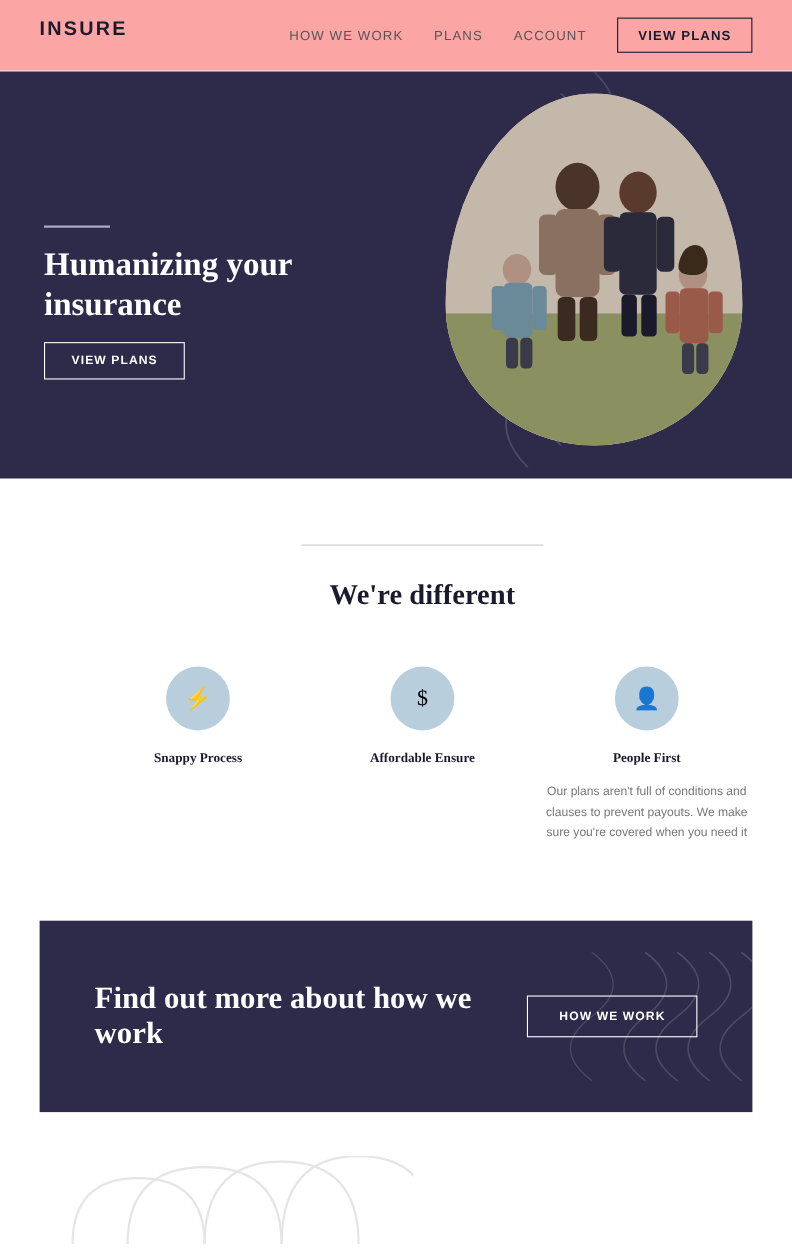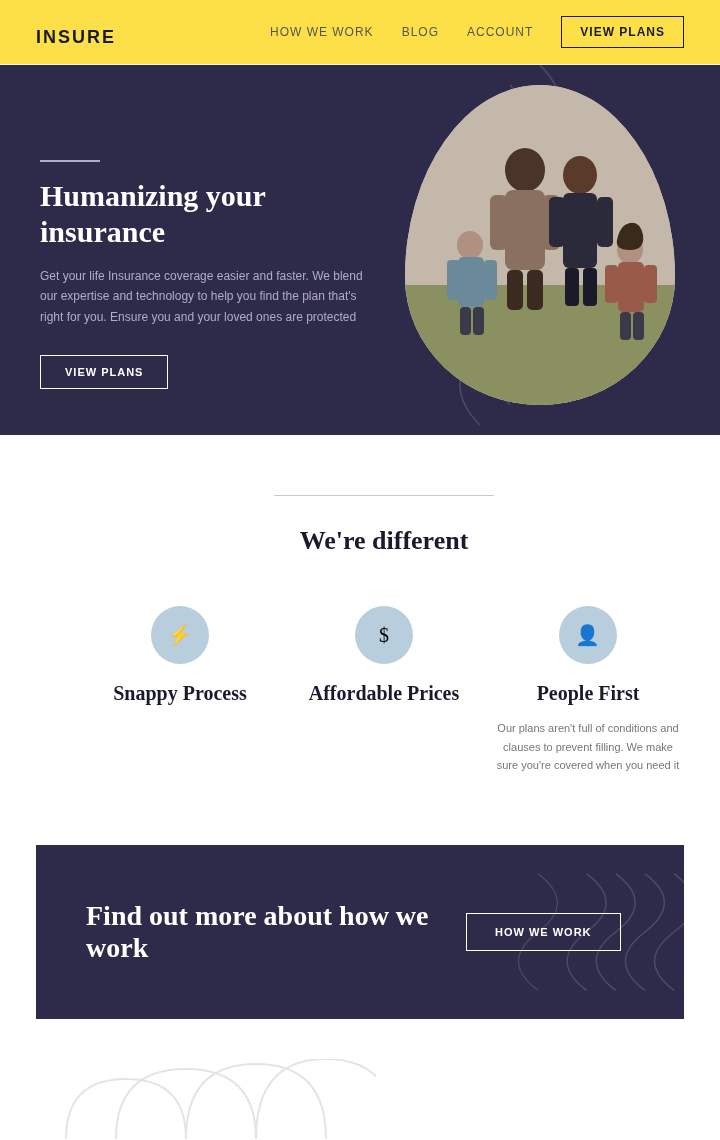--- a/index.html
+++ b/index.html
@@ -1,21 +1,21 @@
 <!DOCTYPE html>
 <html><head>
   <meta charset="utf-8">
   <style>
     * { margin: 0; padding: 0; box-sizing: border-box; }
     body { font-family: 'Georgia', serif; background: #fff; width: 720px; }
 
     
     nav {
-      display: flex; align-items: flex-end; justify-content: space-between;
-      padding: 16px 36px; background: #fde047; border-bottom: 1px solid #f0f0f0;
+      display: flex; align-items: flex-start; justify-content: space-between;
+      padding: 16px 36px; background: #fca5a5; border-bottom: 1px solid #f0f0f0;
     }
     .nav-logo { font-weight: 700; font-size: 18px; letter-spacing: 2px; color: #1a1a2e; font-family: sans-serif; }
     .nav-links { display: flex; align-items: center; gap: 28px; }
     .nav-links a { text-decoration: none; color: #555; font-size: 12px; font-family: sans-serif; font-weight: 500; letter-spacing: 1px; }
     .nav-btn {
       border: 1.5px solid #1a1a2e; padding: 8px 18px; font-size: 12px;
       font-family: sans-serif; font-weight: 700; letter-spacing: 1px; color: #1a1a2e;
       background: transparent; cursor: pointer;
     }
 
@@ -53,27 +53,27 @@
     .different { padding: 60px 40px; text-align: center; margin-left: 48px; }
     .different-divider { width: 220px; height: 1px; background: #ccc; margin: 0 auto 30px auto; }
     .different h2 { font-size: 26px; font-family: 'Georgia', serif; color: #1a1a2e; margin-bottom: 50px; }
     .features { display: flex; justify-content: space-around; gap: 20px; }
     .feature { flex: 1; display: flex; flex-direction: column; align-items: center; }
     .feature-icon {
       width: 58px; height: 58px; border-radius: 50%; background: #b8cedd;
       display: flex; align-items: center; justify-content: center;
       margin-bottom: 18px; font-size: 20px;
     }
-    .feature h3 { font-size: 20px; font-family: 'Georgia', serif; color: #1a1a2e; margin-bottom: 14px; font-weight: 700; text-align: center; }
+    .feature h3 { font-size: 12px; font-family: 'Georgia', serif; color: #1a1a2e; margin-bottom: 14px; font-weight: 700; text-align: center; }
     .feature p { font-size: 11px; color: #777; line-height: 1.7; font-family: sans-serif; text-align: center; }
 
     
     .cta-banner {
       background: #2e2a4a; margin: 10px 36px; padding: 55px 50px;
-      display: flex; align-items: center; justify-content: flex-start;
+      display: flex; align-items: center; justify-content: space-between;
       position: relative; overflow: hidden;
     }
     .cta-text { font-size: 28px; color: #fff; font-family: 'Georgia', serif; font-weight: 700; max-width: 380px; }
     .cta-btn {
       border: 1.5px solid #fff; padding: 12px 28px; font-size: 11px;
       font-family: sans-serif; font-weight: 700; letter-spacing: 1px; color: #fff;
       background: transparent; cursor: pointer; white-space: nowrap;
     }
     .cta-wavy {
       position: absolute; right: 0; top: 0; width: 60%; height: 100%;
@@ -86,38 +86,37 @@
       overflow: hidden;
     }
   </style>
 </head>
 <body>
 
 <nav>
   <span class="nav-logo">INSURE</span>
   <div class="nav-links">
     <a href="#">HOW WE WORK</a>
-    <a href="#">BLOG</a>
+    <a href="#">PLANS</a>
     <a href="#">ACCOUNT</a>
     <button class="nav-btn">VIEW PLANS</button>
   </div>
 </nav>
 
 <section class="hero">
 
   <svg class="hero-wavy" viewBox="0 0 400 370" xmlns="http://www.w3.org/2000/svg">
     <path d="M320 40 Q360 80 320 120 Q280 160 320 200 Q360 240 320 280 Q280 320 320 360" stroke="#fff" stroke-width="1.5" fill="none"></path>
     <path d="M350 20 Q390 60 350 100 Q310 140 350 180 Q390 220 350 260 Q310 300 350 340" stroke="#fff" stroke-width="1.5" fill="none"></path>
     <path d="M380 0 Q420 40 380 80 Q340 120 380 160 Q420 200 380 240 Q340 280 380 320" stroke="#fff" stroke-width="1.5" fill="none"></path>
   </svg>
 
   <div class="hero-text">
     <div class="hero-accent-line"></div>
     <h1>Humanizing your insurance</h1>
-    <p>Get your life Insurance coverage easier and faster. We blend our expertise and technology to help you find the plan that's right for you. Ensure you and your loved ones are protected</p>
     <button class="hero-btn">VIEW PLANS</button>
   </div>
 
   <div class="hero-image-area">
     <div class="hero-oval">
       
       <svg width="270" height="320" viewBox="0 0 270 320" xmlns="http://www.w3.org/2000/svg">
         <rect width="270" height="320" fill="#c4b8aa"></rect>
 
         <rect x="0" y="200" width="270" height="120" fill="#8a9060"></rect>
@@ -165,29 +164,29 @@
       <div class="feature-icon">
         <span>⚡</span>
       </div>
       <h3>Snappy Process</h3>
     </div>
 
     <div class="feature">
       <div class="feature-icon">
         <span>$</span>
       </div>
-      <h3>Affordable Prices</h3>
+      <h3>Affordable Ensure</h3>
     </div>
 
     <div class="feature">
       <div class="feature-icon">
         <span>👤</span>
       </div>
       <h3>People First</h3>
-      <p>Our plans aren't full of conditions and clauses to prevent filling. We make sure you're covered when you need it</p>
+      <p>Our plans aren't full of conditions and clauses to prevent payouts. We make sure you're covered when you need it</p>
     </div>
   </div>
 </section>
 
 <div class="cta-banner">
   <svg class="cta-wavy" viewBox="0 0 400 120" xmlns="http://www.w3.org/2000/svg">
     <path d="M300 0 Q340 30 300 60 Q260 90 300 120" stroke="#fff" stroke-width="1.5" fill="none"></path>
     <path d="M330 0 Q370 30 330 60 Q290 90 330 120" stroke="#fff" stroke-width="1.5" fill="none"></path>
     <path d="M360 0 Q400 30 360 60 Q320 90 360 120" stroke="#fff" stroke-width="1.5" fill="none"></path>
     <path d="M390 0 Q430 30 390 60 Q350 90 390 120" stroke="#fff" stroke-width="1.5" fill="none"></path>

